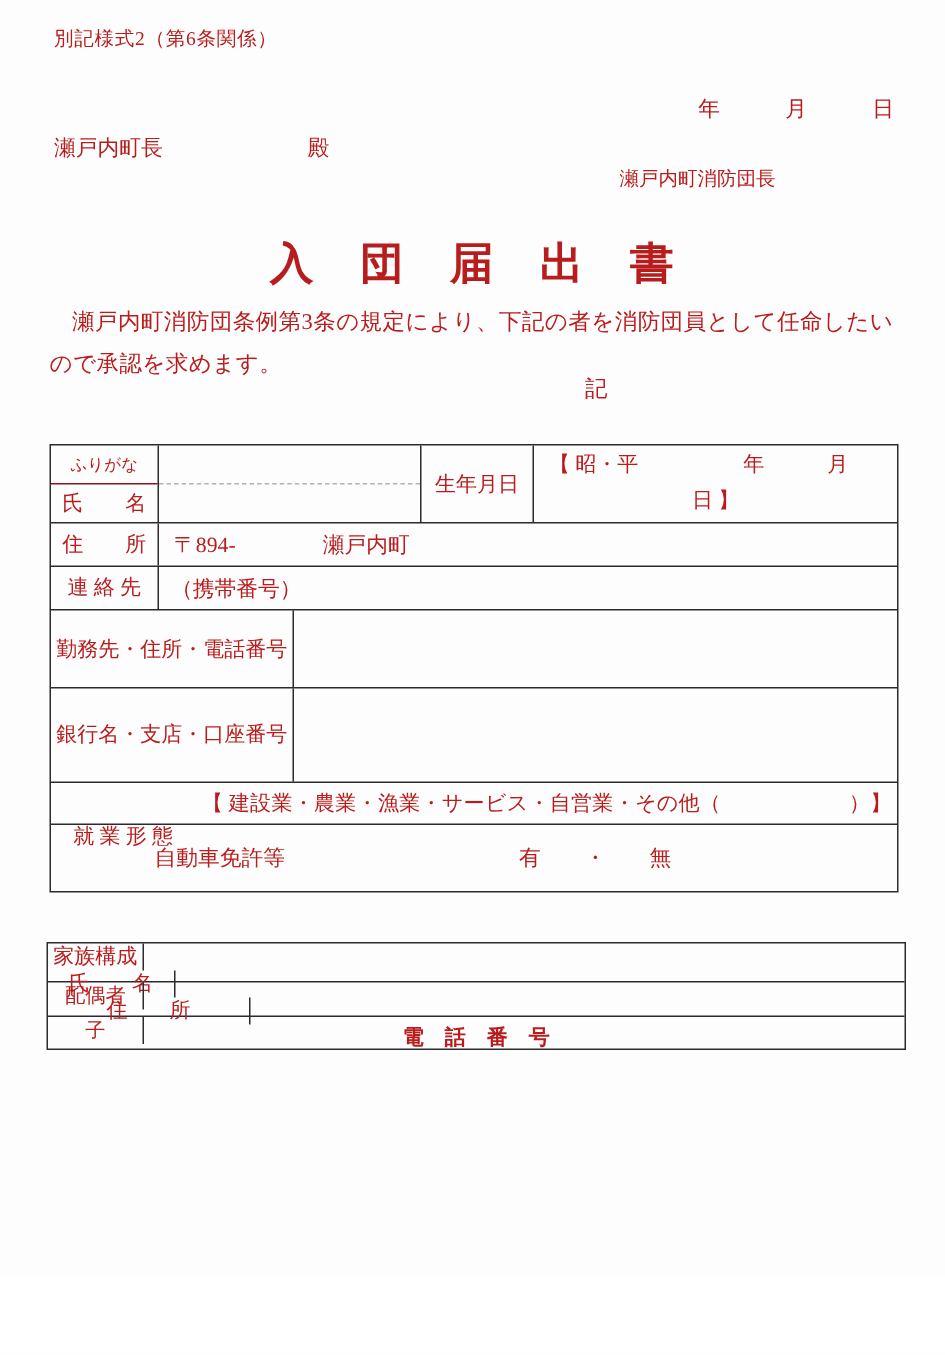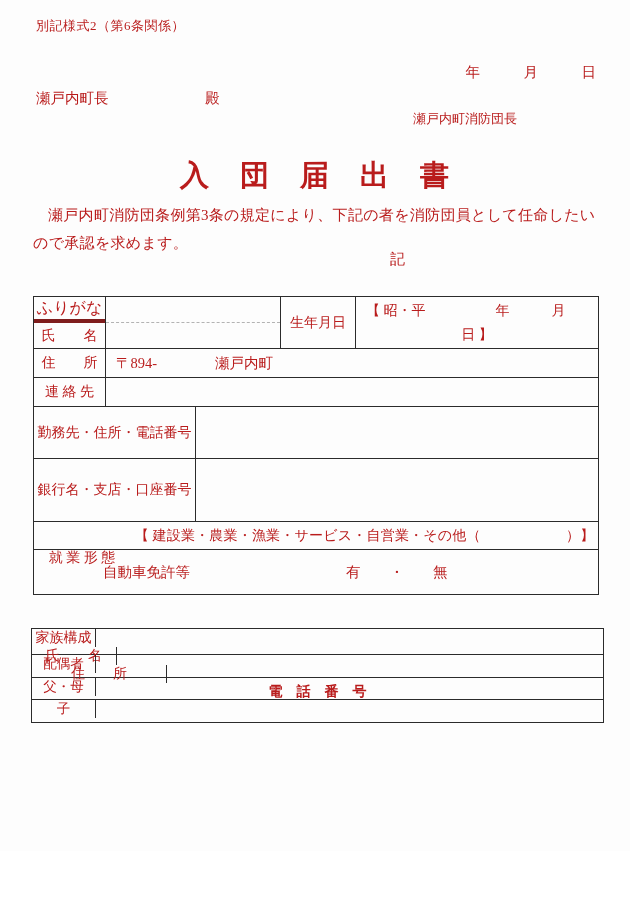--- a/index.html
+++ b/index.html
@@ -26,21 +26,21 @@
                 border:1.5px solid #2b2b2b; background:#fdfdfd; }
   .mrow { display:flex; border-top:1px solid #2b2b2b; position:relative; }
   .mrow:first-child { border-top:none; }
   .lblcell { display:flex; align-items:center; justify-content:center;
              border-right:1px solid #2b2b2b; font-size:14px; flex-shrink:0; }
   .valcell { flex:1; display:flex; align-items:center; font-size:14.5px; }
   .w72 { width:72px; } .w162 { width:162px; } .w97 { width:97px;margin-top:36px; }
 
   .name-block { height:51px; }
   .nb-labels { width:72px; border-right:1px solid #2b2b2b; display:flex; flex-direction:column; flex-shrink:0; }
-  .nb-furigana { height:26px; border-bottom:4px solid #7f1d1d; display:flex; align-items:center; justify-content:center; font-size:16px; }
+  .nb-furigana { height:26px; border-bottom:1px solid #7f1d1d; display:flex; align-items:center; justify-content:center; font-size:11px; }
   .nb-name { flex:1; display:flex; align-items:center; justify-content:center; font-size:14px; }
   .nb-values { width:175px; border-right:1px solid #2b2b2b; display:flex; flex-direction:column; flex-shrink:0; }
   .nb-furigana-val { height:26px; border-bottom:1px dashed #b3b3b3; }
   .nb-name-val { flex:1; }
   .birth-label { width:75px; border-right:1px solid #2b2b2b; display:flex; align-items:center;
                  justify-content:center; font-size:14px; flex-shrink:0; }
   .birth-value { flex:1; font-size:14px; padding-top:2px; }
   .bv1 { padding-left:10px; line-height:24px; }
   .bv2 { text-align:center; line-height:23px; }
 
@@ -111,20 +111,23 @@
     <div class="mrow r-address">
       <div class="lblcell w72">住　　所</div>
       <div class="valcell pad-l">
         <span>〒894-</span>
         <span class="town">瀬戸内町</span>
       </div>
     </div>
 
     <div class="mrow r-contact">
       <div class="lblcell w72">連 絡 先</div>
+      <div class="valcell">
+        <span class="contact-hint">（携帯番号）</span>
+      </div>
     </div>
 
     <div class="mrow r-work">
       <div class="lblcell w162">勤務先・住所・電話番号</div>
       <div class="valcell"></div>
     </div>
 
     <div class="mrow r-bank">
       <div class="lblcell w162">銀行名・支店・口座番号</div>
       <div class="valcell"></div>
@@ -150,26 +153,20 @@
       <div class="f-cell f-c2">住　　所</div>
       <div class="f-cell f-c3">電　話　番　号</div>
     </div>
     <div class="f-row">
       <div class="f-cell f-c0">配偶者</div>
       <div class="f-cell f-c1"></div>
       <div class="f-cell f-c2"></div>
       <div class="f-cell f-c3"></div>
     </div>
     <div class="f-row">
-      <div class="f-cell f-c0">父・母</div>
-      <div class="f-cell f-c1"></div>
-      <div class="f-cell f-c2"></div>
-      <div class="f-cell f-c3"></div>
-    </div>
-    <div class="f-row">
       <div class="f-cell f-c0">子</div>
       <div class="f-cell f-c1"></div>
       <div class="f-cell f-c2"></div>
       <div class="f-cell f-c3"></div>
     </div>
   </div>
 
 
 </div>
 

